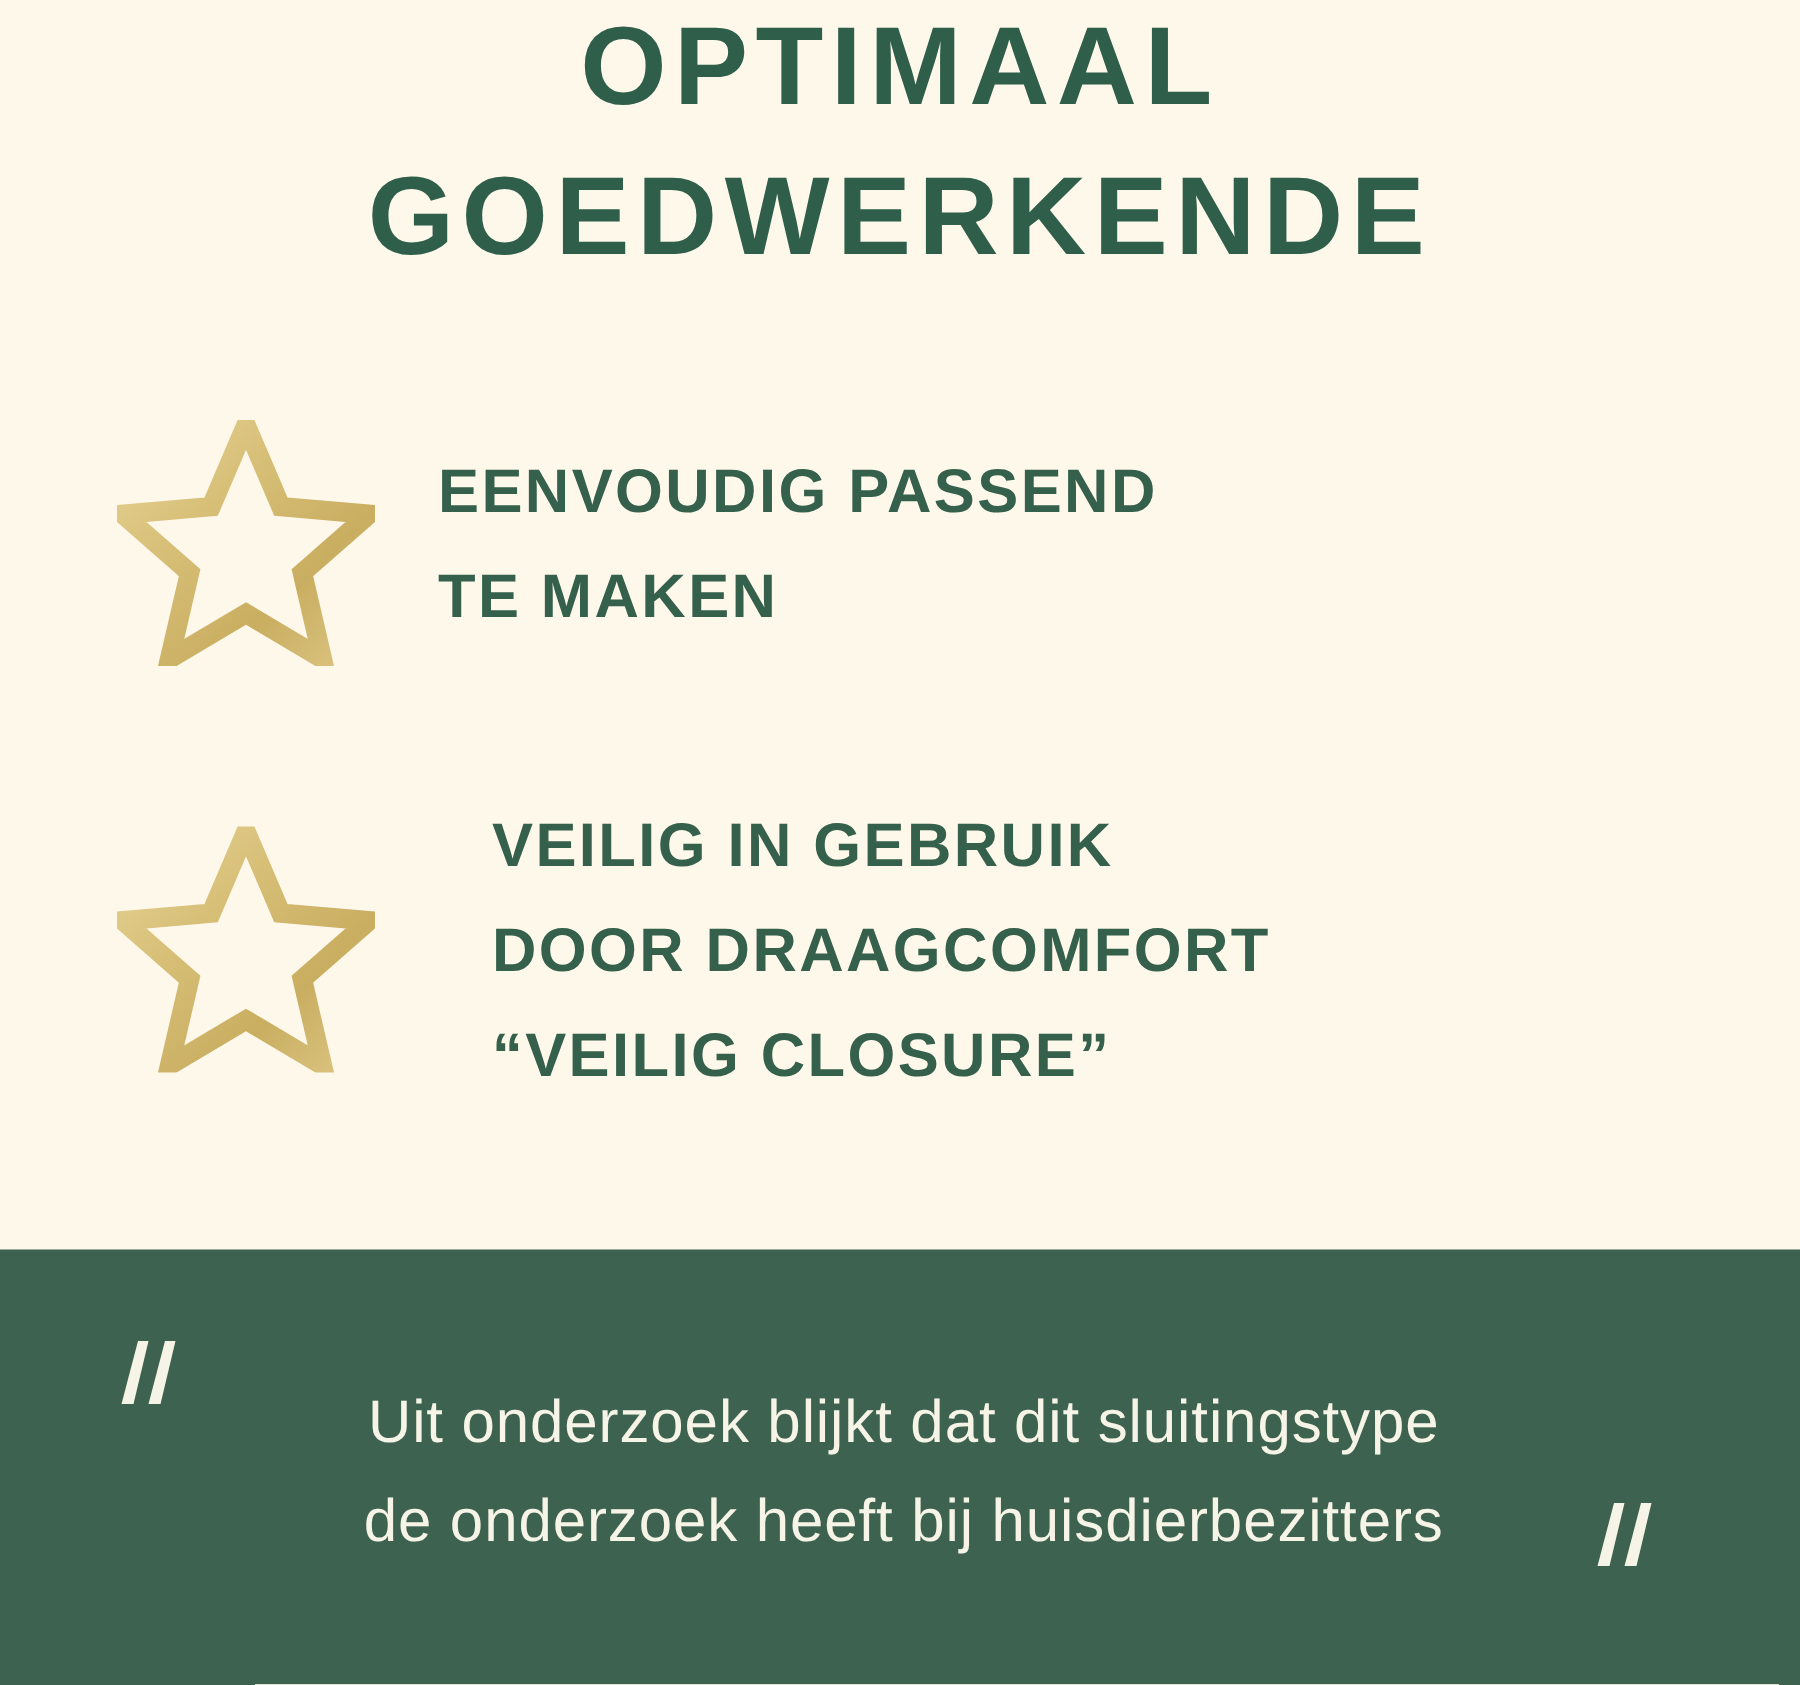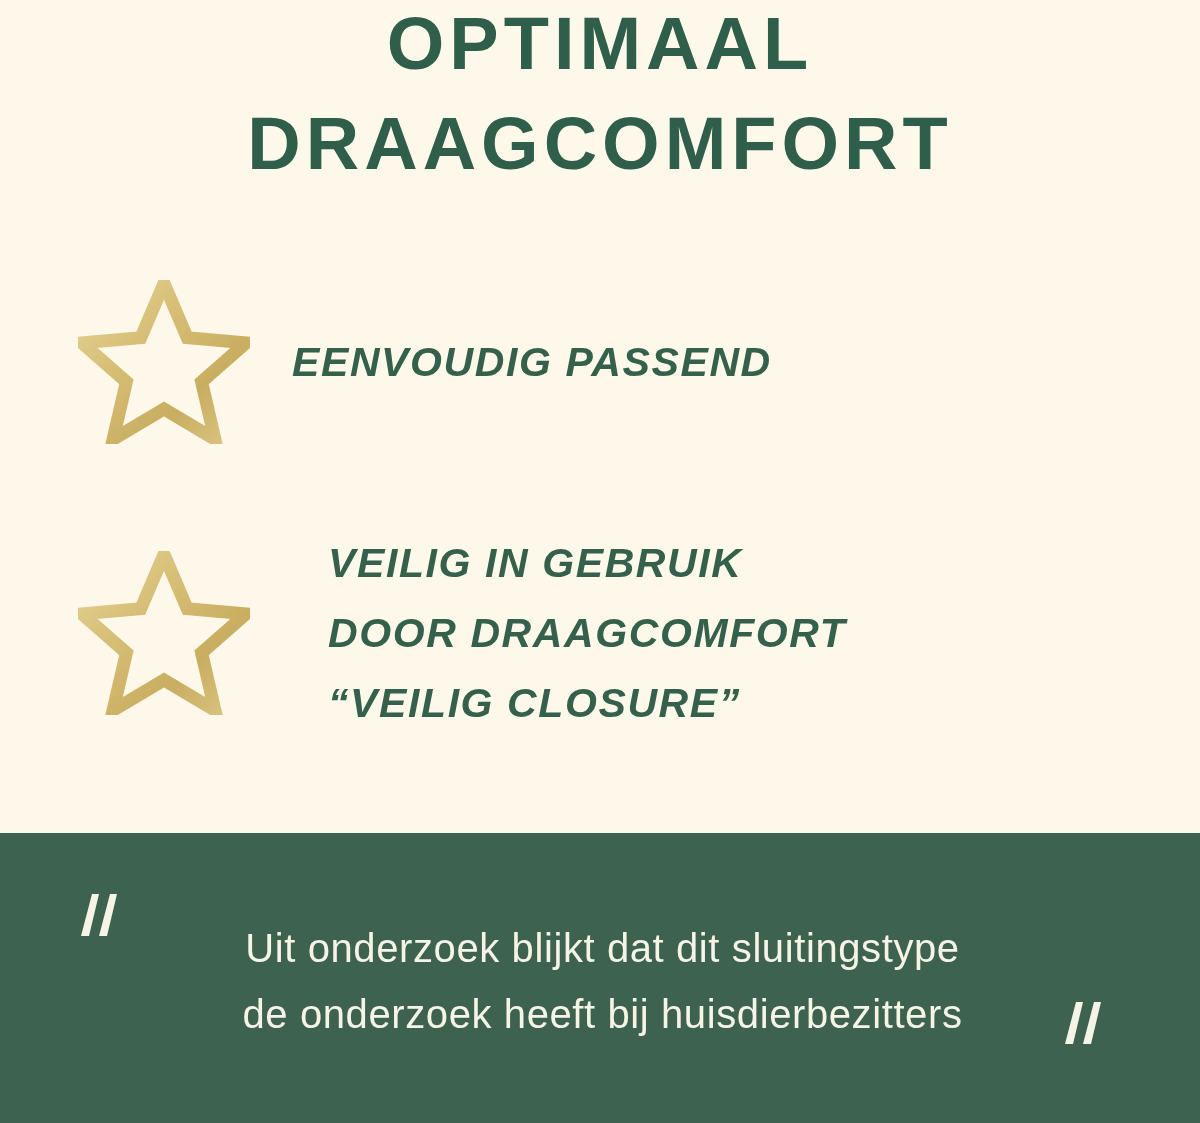--- a/index.html
+++ b/index.html
@@ -65,21 +65,20 @@
   }
 
   .feature-text {
     margin-left: 42px;
     color: #35604c;
     font-family: "Liberation Sans", sans-serif;
     font-weight: 600;
     font-size: 41px;
     line-height: 70px;
     letter-spacing: 1.6px;
-    font-style: italic;
   }
   .feature-line { display: block; white-space: nowrap; }
 
   
   .quote-banner {
     position: absolute;
     left: 0;
     top: 833px;
     width: 1200px;
     height: 290px;
@@ -118,37 +117,38 @@
 </style>
 </head>
 <body>
 
 <div class="page">
 
   <div class="cream-panel">
 
     <div class="heading">
       <span class="heading-line">OPTIMAAL</span>
-      <span class="heading-line">DRAAGCOMFORT</span>
+      <span class="heading-line">GOEDWERKENDE</span>
     </div>
 
     <div class="feature feature-1">
       <svg class="star-icon" viewBox="0 0 100 96" aria-hidden="true">
         <defs>
           <linearGradient id="goldGrad1" x1="0" y1="0" x2="1" y2="1">
             <stop offset="0%" stop-color="#e6d396"></stop>
             <stop offset="35%" stop-color="#d7bf77"></stop>
             <stop offset="70%" stop-color="#c9ae61"></stop>
             <stop offset="100%" stop-color="#ddc684"></stop>
           </linearGradient>
         </defs>
         <path d="M50 2 L63.6 33.8 L98 36.8 L72 59.6 L79.8 93.2 L50 75.5 L20.2 93.2 L28 59.6 L2 36.8 L36.4 33.8 Z" fill="none" stroke="url(#goldGrad1)" stroke-width="7.6" stroke-linejoin="miter"></path>
       </svg>
       <div class="feature-text">
         <span class="feature-line">EENVOUDIG PASSEND</span>
+        <span class="feature-line">TE MAKEN</span>
       </div>
     </div>
 
     <div class="feature feature-2">
       <svg class="star-icon" viewBox="0 0 100 96" aria-hidden="true">
         <defs>
           <linearGradient id="goldGrad2" x1="0" y1="0" x2="1" y2="1">
             <stop offset="0%" stop-color="#e6d396"></stop>
             <stop offset="35%" stop-color="#d7bf77"></stop>
             <stop offset="70%" stop-color="#c9ae61"></stop>

